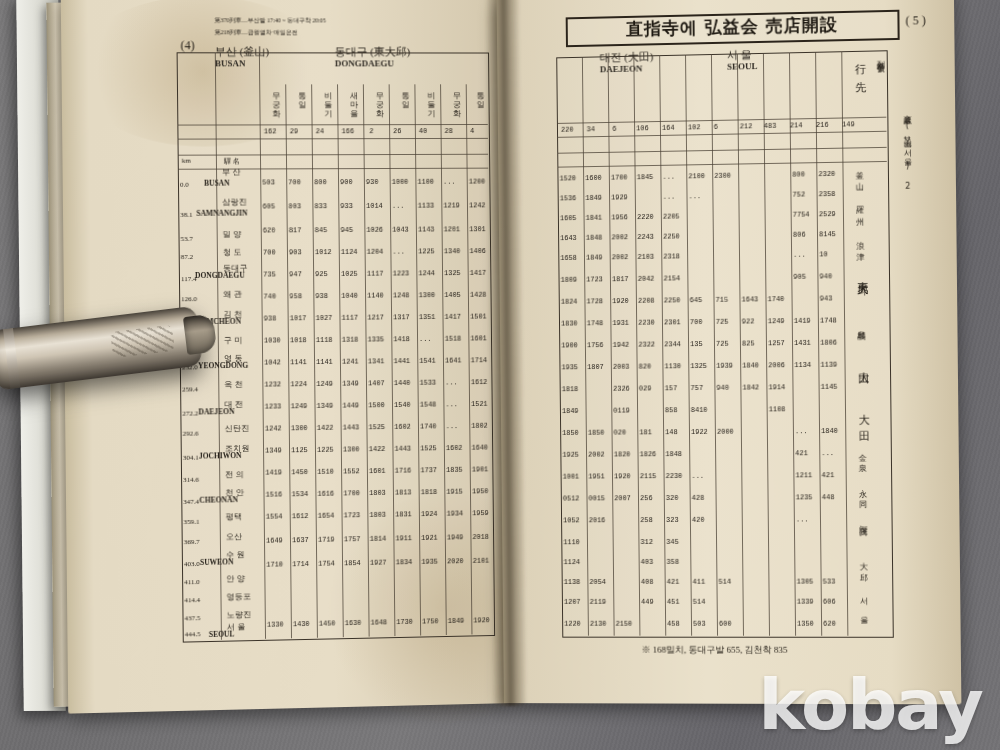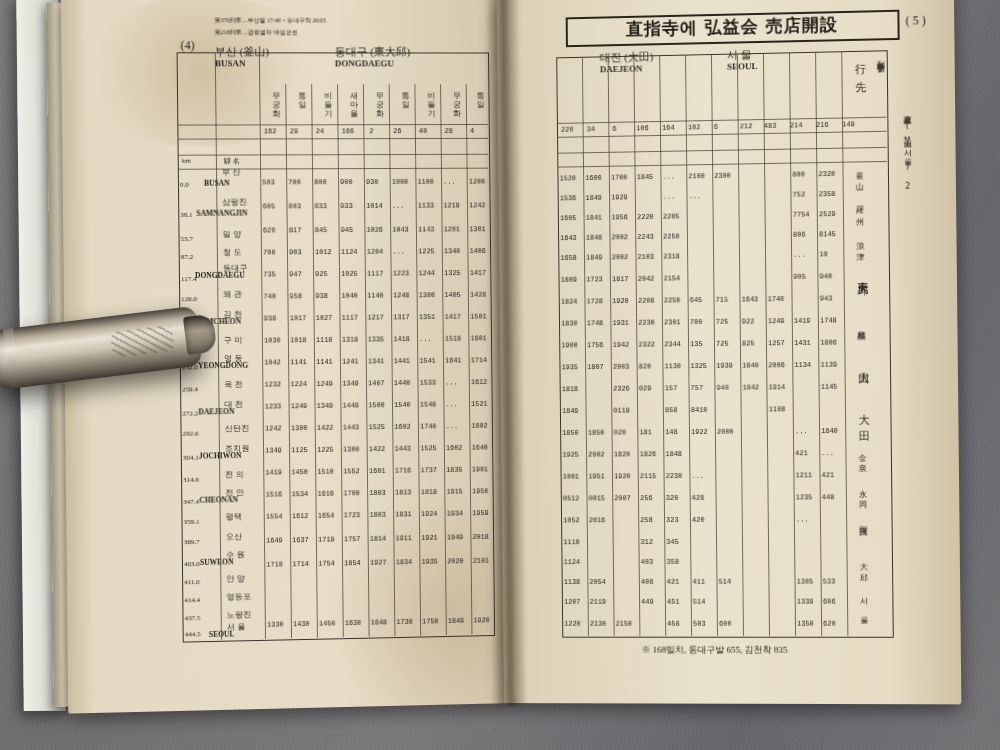--- a/index.html
+++ b/index.html
@@ -740,13 +740,14 @@
 
     <div class="gutter"></div>
   </div>
 
   <div class="pen">
     <div class="pen-band"></div>
     <div class="pen-engrave"></div>
     <div class="pen-tip"></div>
   </div>
 
+  <div class="wm">kobay</div>
 </div>
 
 </body></html>

